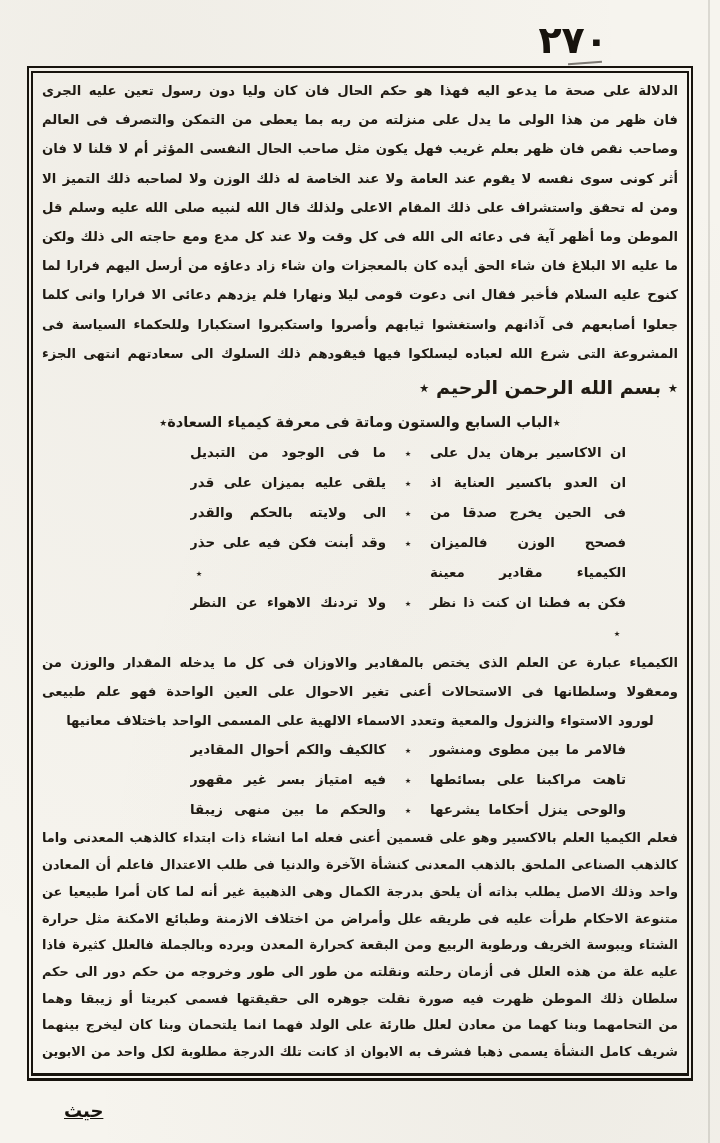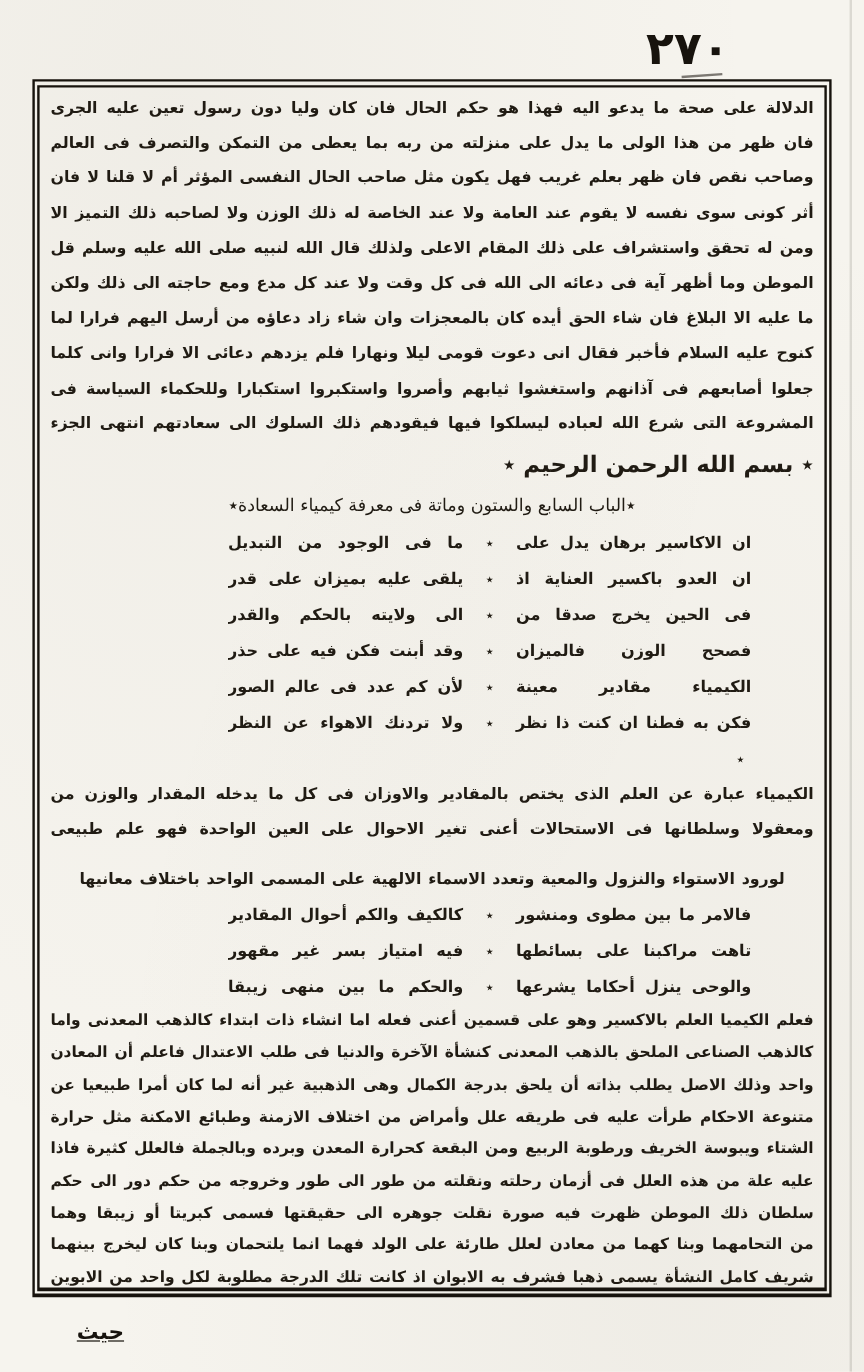--- a/index.html
+++ b/index.html
@@ -39,27 +39,27 @@
     direction:rtl;
     box-sizing:border-box;
   }
   .pline{
     font-size:13.2px;line-height:29.2px;height:29.2px;overflow:hidden;
     font-weight:bold;
     text-align:justify;text-align-last:justify;
     word-spacing:1px;
   }
   .prose-c .pline{font-size:12.9px;line-height:26.7px;height:26.7px;}
-  .pline.centered{text-align:center;text-align-last:center;margin-top:13px;}
+  .pline.centered{text-align:center;text-align-last:center;}
   .basmala{
     font-size:19px;font-weight:bold;text-align:right;
     line-height:38px;height:38px;overflow:hidden;letter-spacing:1px;
   }
   .chapter-heading{
-    font-size:14.6px;font-weight:normal;text-align:center;
+    font-size:14.6px;font-weight:bold;text-align:center;
     line-height:32px;height:32px;overflow:hidden;
   }
   .bayt{
     display:flex;align-items:baseline;justify-content:space-between;
     margin-right:52px;margin-left:148px;
     line-height:30px;height:30px;overflow:hidden;
     font-weight:bold;font-size:13.4px;
   }
   .hemi{
     display:block;width:196px;
@@ -118,21 +118,20 @@
         <span class="hemi">الى ولايته بالحكم والقدر</span>
       </div>
       <div class="bayt">
         <span class="hemi">فصحح الوزن فالميزان شرعتنا</span>
         <span class="sep">٭</span>
         <span class="hemi">وقد أبنت فكن فيه على حذر</span>
       </div>
       <div class="bayt">
         <span class="hemi">الكيمياء مقادير معينة</span>
         <span class="sep">٭</span>
-        <span class="hemi">لأن كم عدد فى عالم الصور</span>
       </div>
       <div class="bayt">
         <span class="hemi">فكن به فطنا ان كنت ذا نظر</span>
         <span class="sep">٭</span>
         <span class="hemi">ولا تردنك الاهواء عن النظر</span>
       </div>
       <div class="bayt">
         <span class="sep">٭</span>
       </div>
     </div>

